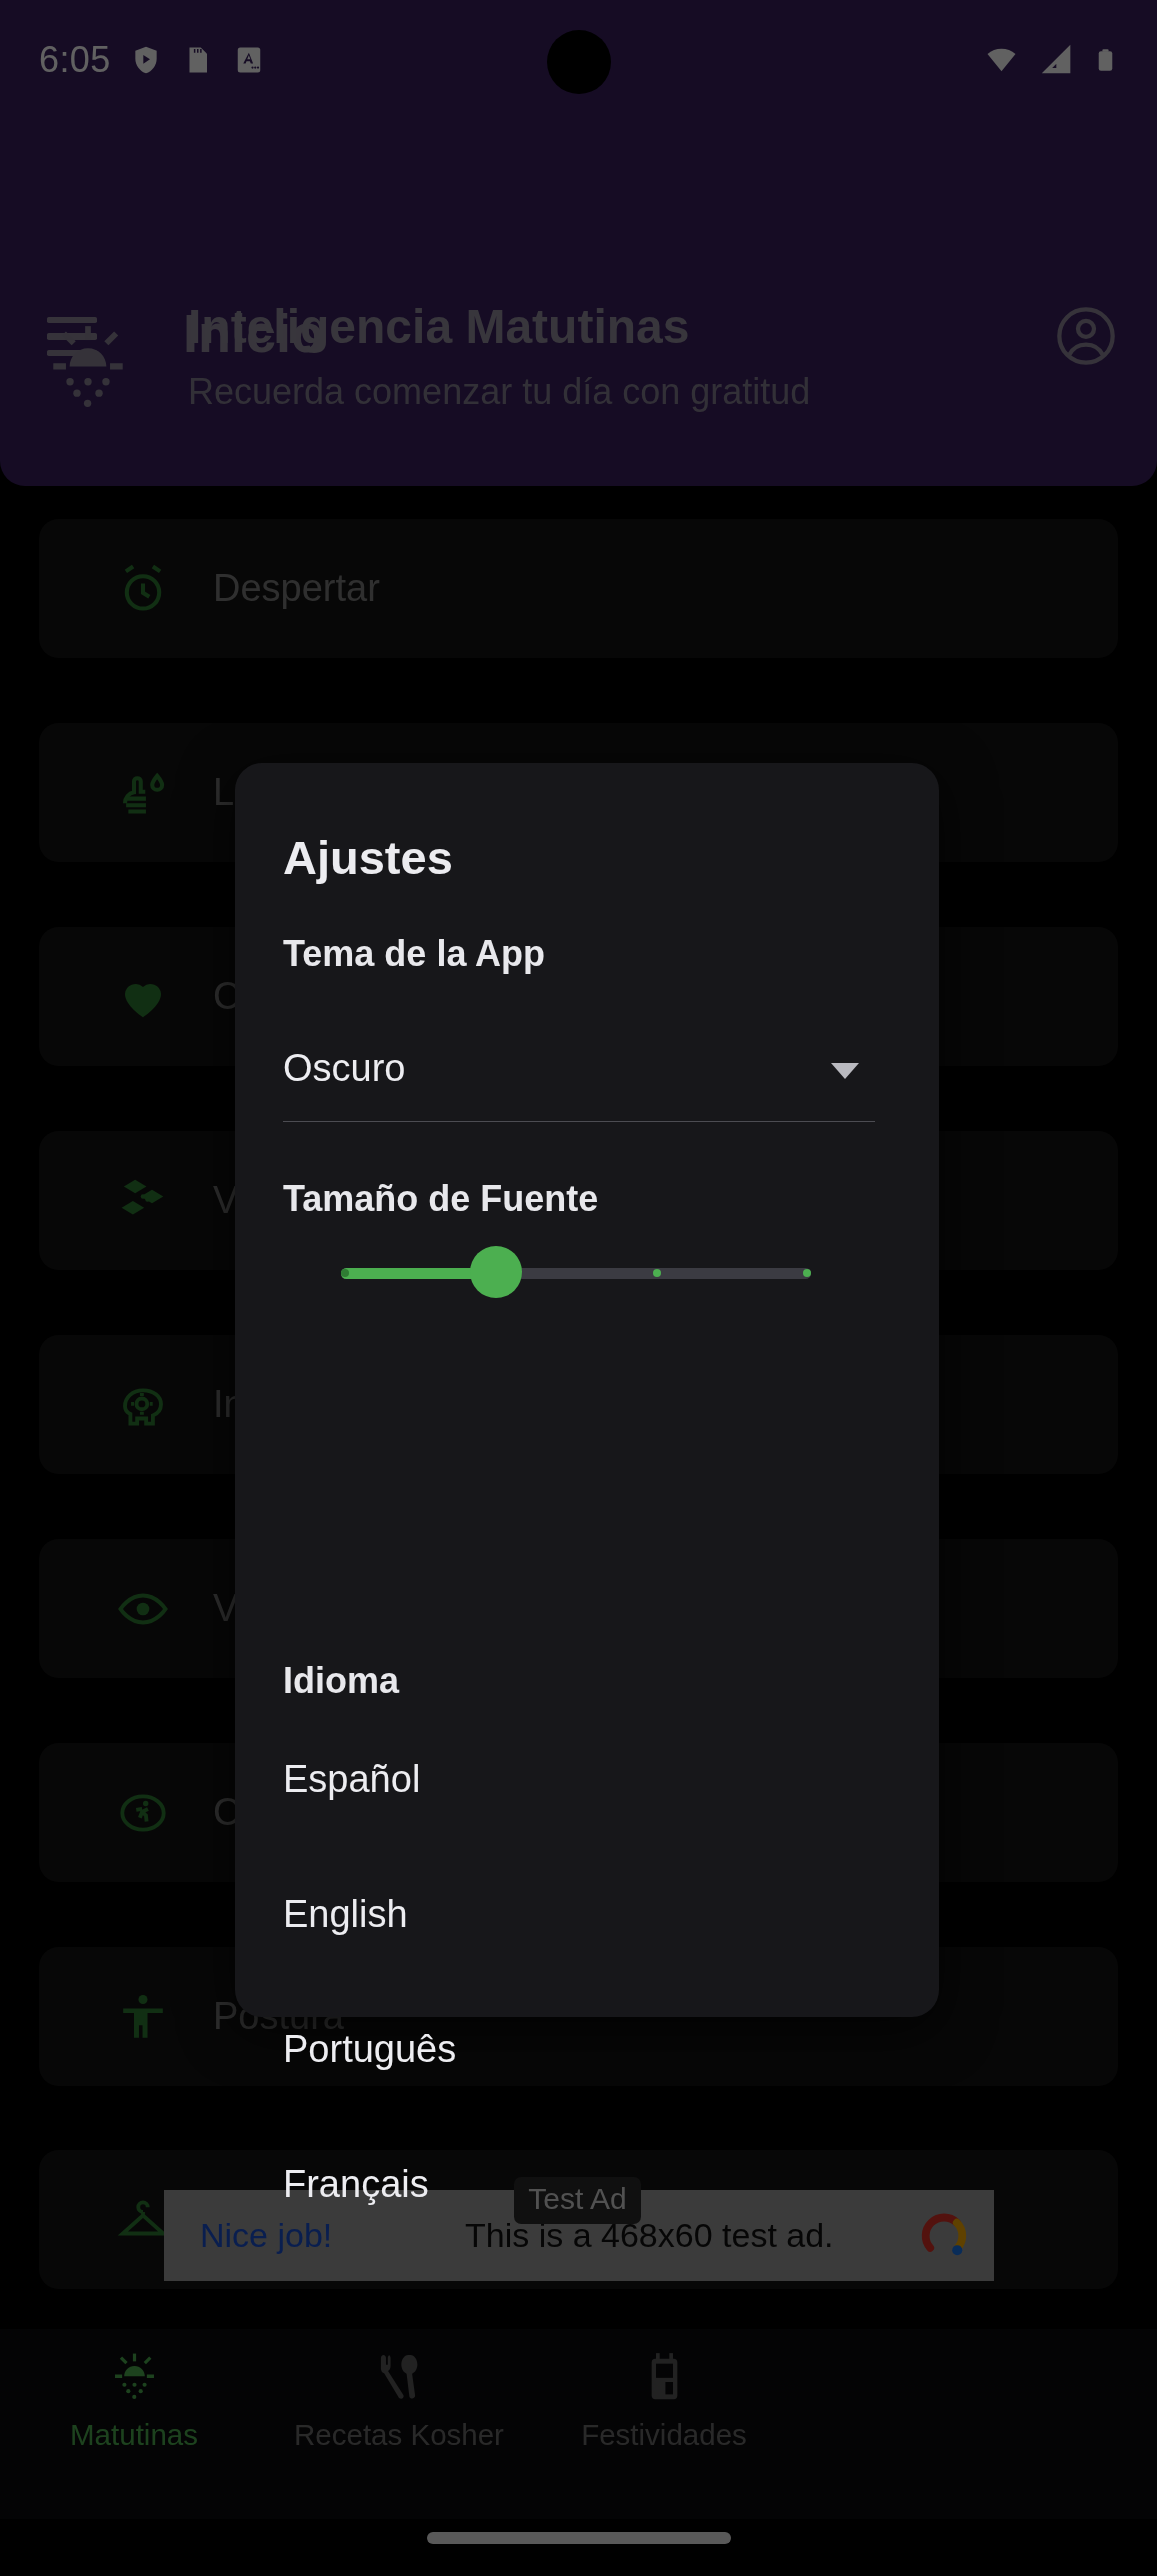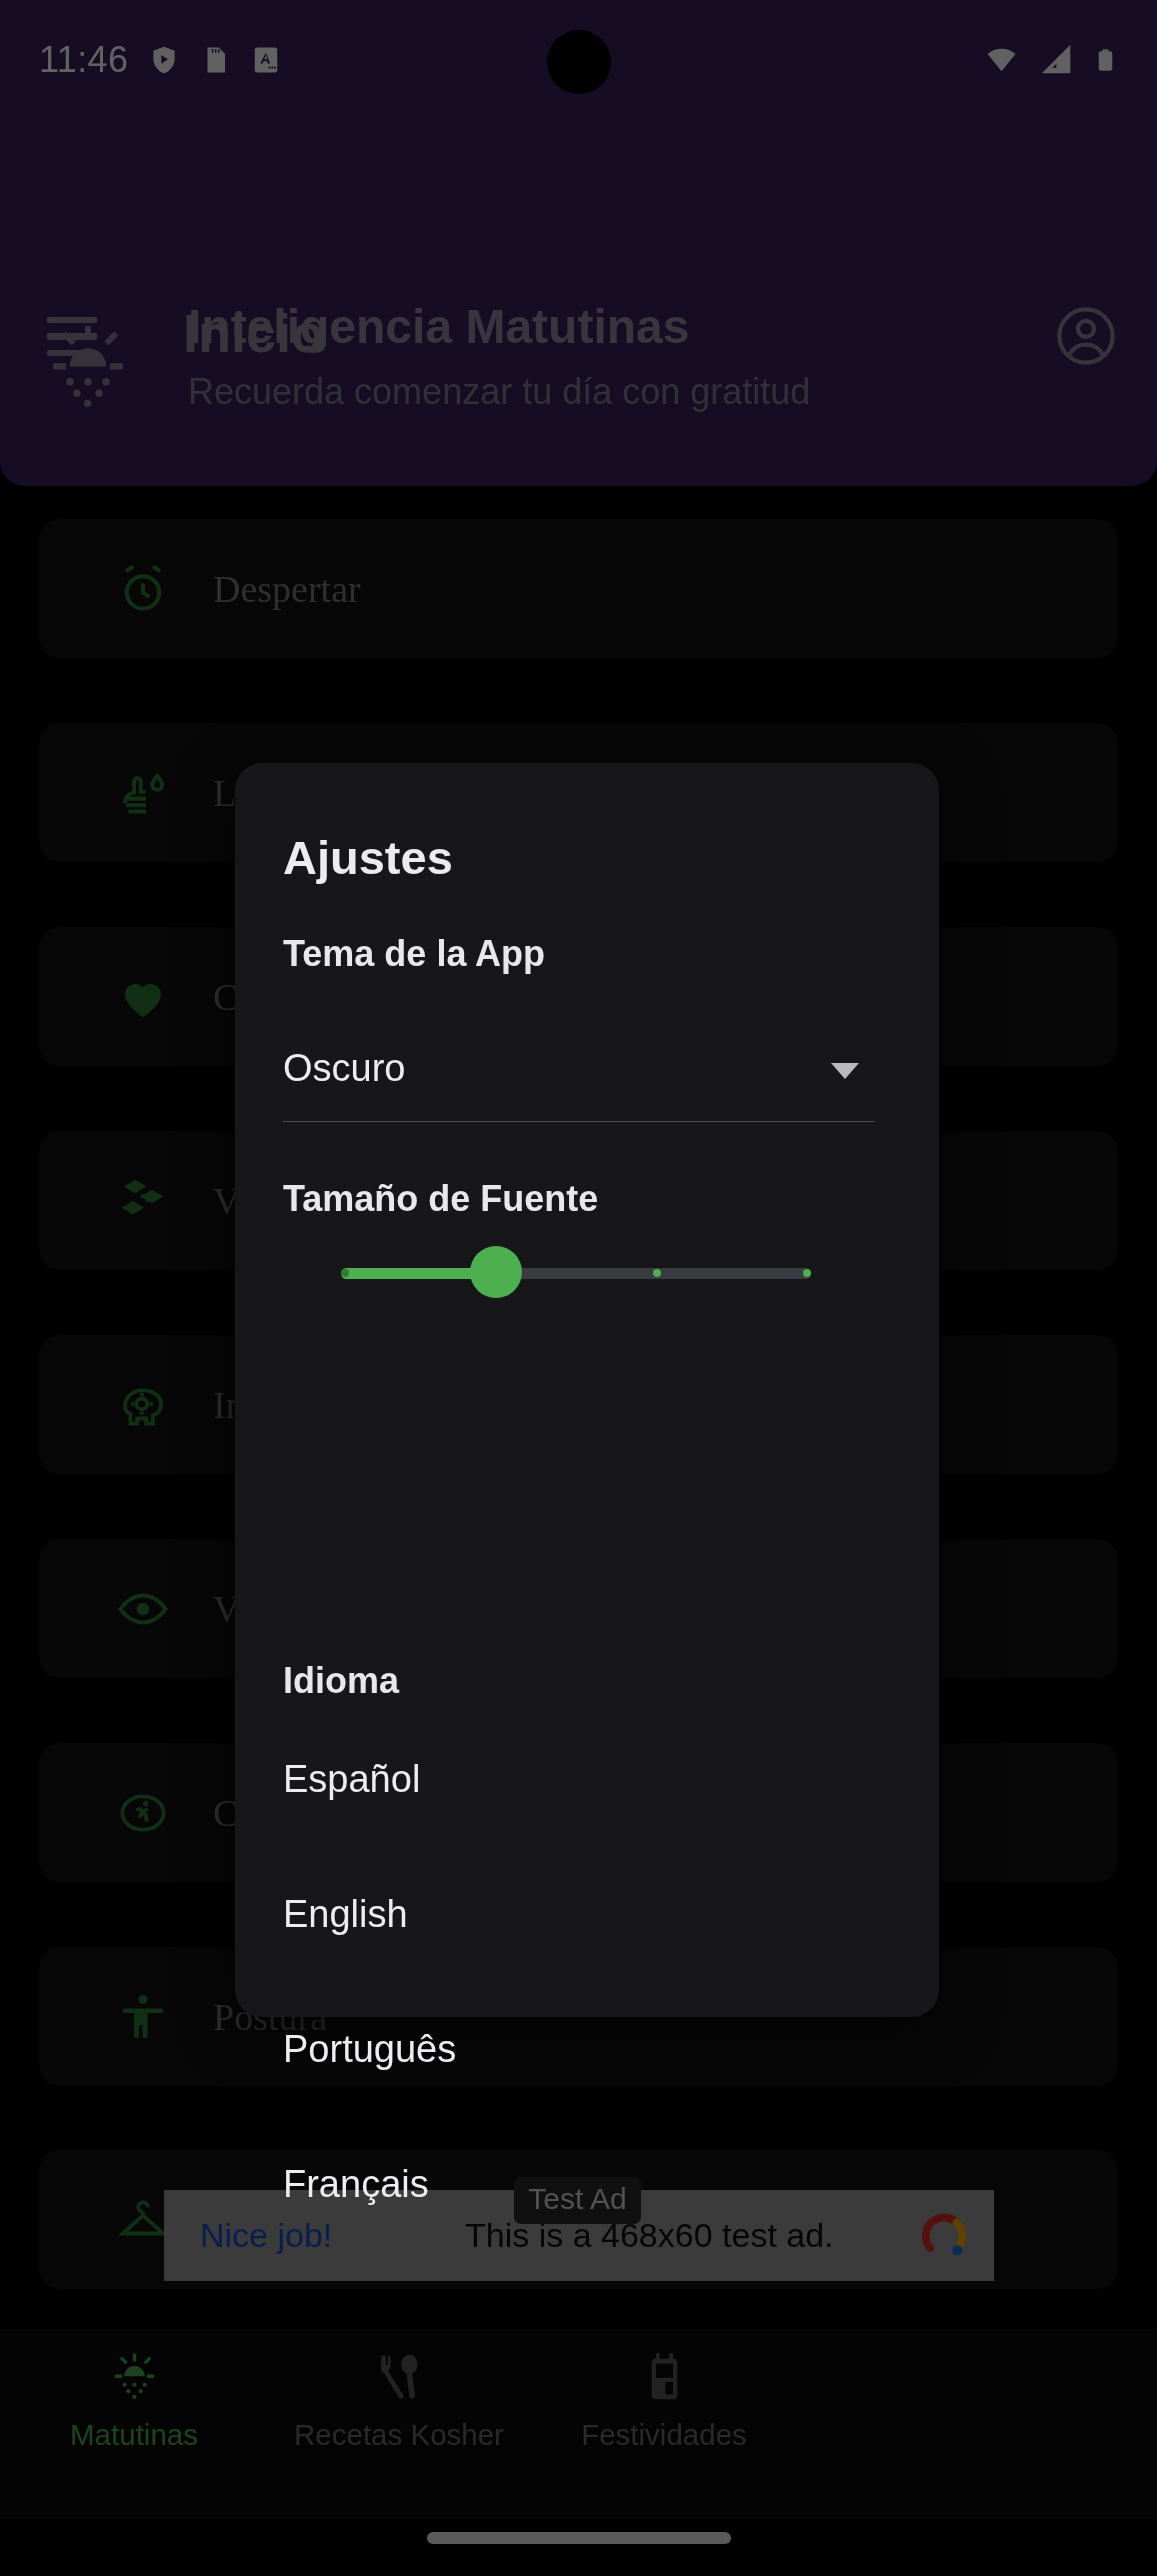--- a/index.html
+++ b/index.html
@@ -56,21 +56,21 @@
 
   
   .bglist{ position:absolute; left:0; top:519px; width:1157px; z-index:1; }
   .bgcard{
     position:absolute; left:39px; width:1079px; height:139px;
     background:#141414; border-radius:19.7px;
     display:flex; align-items:center;
   }
   .bgcard .ico{ width:54px; height:54px; margin-left:77px; flex:none; }
   .bgcard .lbl{
-    margin-left:43px; color:#7d7d7d; font-size:38px; white-space:nowrap; overflow:hidden;font-family:Liberation Serif, serif;
+    margin-left:43px; color:#7d7d7d; font-size:38px; white-space:nowrap; overflow:hidden;
   }
 
   
   .scrim{ position:absolute; inset:0; background:rgba(0,0,0,0.62); z-index:10; }
   .dialog{
     position:absolute; left:235px; top:763px; width:704px; height:1254px;
     background:#17171a; border-radius:27px; z-index:11;
     box-shadow:0 12.5px 54px rgba(0,0,0,.7);
   }
   .dlg-title{
@@ -193,21 +193,21 @@
           <circle cx="11.9" cy="20.9" r=".9"></circle>
         </svg>
       </div>
       <div class="hero-title">Inteligencia Matutinas</div>
       <div class="hero-sub">Recuerda comenzar tu día con gratitud</div>
     </div>
   </div>
 
   <div class="statusbar">
     <div class="sb-left">
-      <span class="sb-time">11:46</span>
+      <span class="sb-time">6:05</span>
       <span class="sb-ico">
         <svg viewBox="0 0 24 24" width="32" height="36" fill="#fff">
           <path d="M12 2l8 3v6c0 5-3.4 9.4-8 11-4.6-1.6-8-6-8-11V5z"></path>
           <path d="M10 8.2l5 3.3-5 3.3z" fill="#3a2060"></path>
         </svg>
       </span>
       <span class="sb-ico">
         <svg viewBox="0 0 24 24" width="30" height="36" fill="#fff">
           <path d="M6 2h9l5 5v15H6z"></path>
           <path d="M9.5 3.2h1.2v3H9.5zM12 3.2h1.2v3H12zM14.5 3.2h1.2v3h-1.2z" fill="#3a2060"></path>

